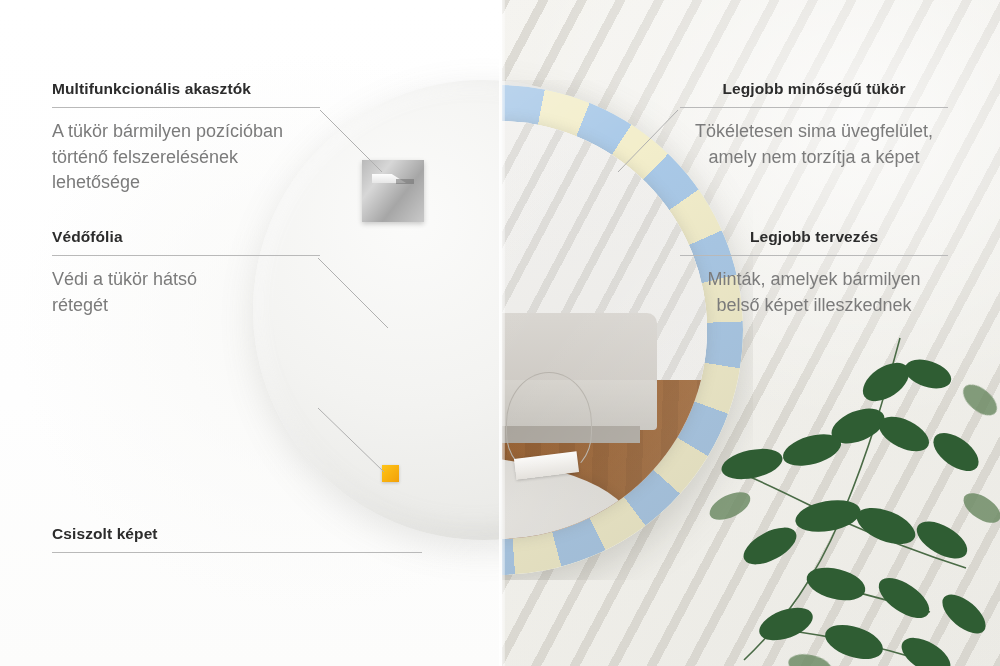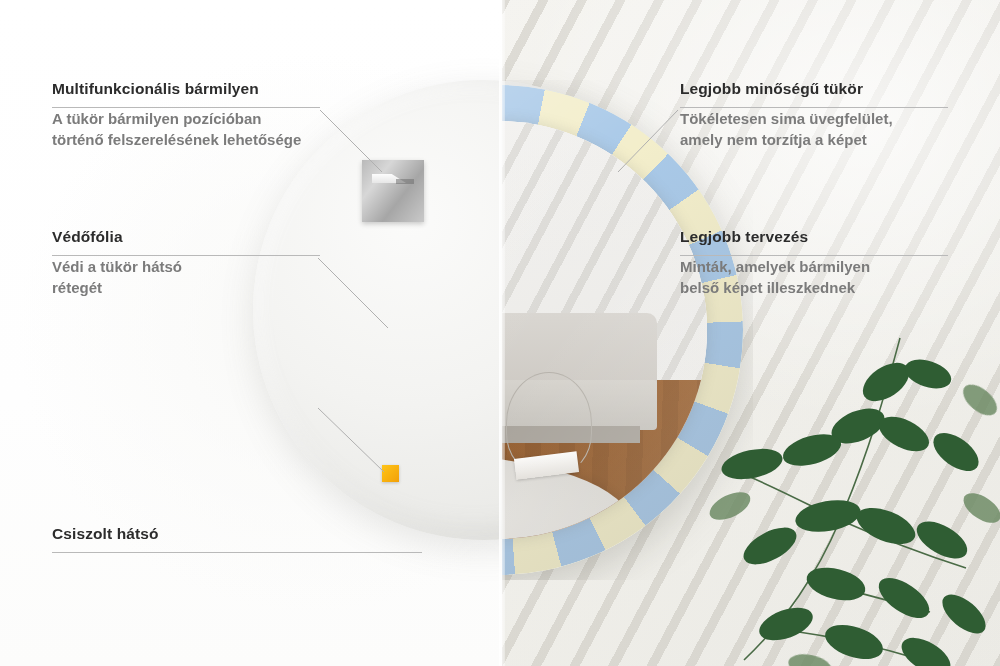--- a/index.html
+++ b/index.html
@@ -158,25 +158,25 @@
   }
 
   
   .callout{position:absolute;}
   .callout h3{
     margin:0 0 9px 0;font-size:15.5px;font-weight:bold;color:#2c2c2c;
     letter-spacing:.1px;
   }
   .rule{height:1px;background:#b9b9b9;width:100%;}
   .callout p{
-    margin:0 0 0 0;font-size:15px;line-height:1.42;color:#7b7b7b;
-    font-weight:bold;white-space:pre-line;
+    margin:11px 0 0 0;font-size:18px;line-height:1.42;color:#7b7b7b;
+    font-weight:normal;white-space:pre-line;
   }
   .left-callout{left:52px;width:268px;text-align:left;}
-  .right-callout{width:268px;text-align:left;}
+  .right-callout{width:268px;text-align:center;}
 
   
   .leader{position:absolute;pointer-events:none;}
   .leader line{stroke:#b0b0b0;stroke-width:1;}
 
   
   .foliage{position:absolute;left:690px;top:330px;width:320px;height:340px;}
   .foliage svg{width:100%;height:100%;display:block;}
 </style>
 </head>
@@ -224,36 +224,36 @@
 
   <svg class="leader" style="left:0;top:0;width:1000px;height:666px;">
     <line x1="320" y1="110" x2="382" y2="172"></line>
     <line x1="318" y1="258" x2="388" y2="328"></line>
     <line x1="318" y1="408" x2="384" y2="472"></line>
     <line x1="678" y1="110" x2="618" y2="172"></line>
     <line x1="690" y1="258" x2="640" y2="300" stroke-opacity="0"></line>
   </svg>
 
   <div class="callout left-callout" style="top:80px;">
-    <h3>Multifunkcionális bármilyen</h3>
+    <h3>Multifunkcionális akasztók</h3>
     <div class="rule"></div>
     <p>A tükör bármilyen pozícióban
 történő felszerelésének lehetősége</p>
   </div>
 
   <div class="callout left-callout" style="top:228px;">
     <h3>Védőfólia</h3>
     <div class="rule"></div>
     <p>Védi a tükör hátsó
 rétegét</p>
   </div>
 
 
   <div class="callout left-callout" style="top:525px;width:370px;">
-    <h3>Csiszolt hátsó</h3>
+    <h3>Csiszolt képet</h3>
     <div class="rule"></div>
   </div>
 
   <div class="callout right-callout" style="left:680px;top:80px;">
     <h3>Legjobb minőségű tükör</h3>
     <div class="rule"></div>
     <p>Tökéletesen sima üvegfelület,
 amely nem torzítja a képet</p>
   </div>
 

